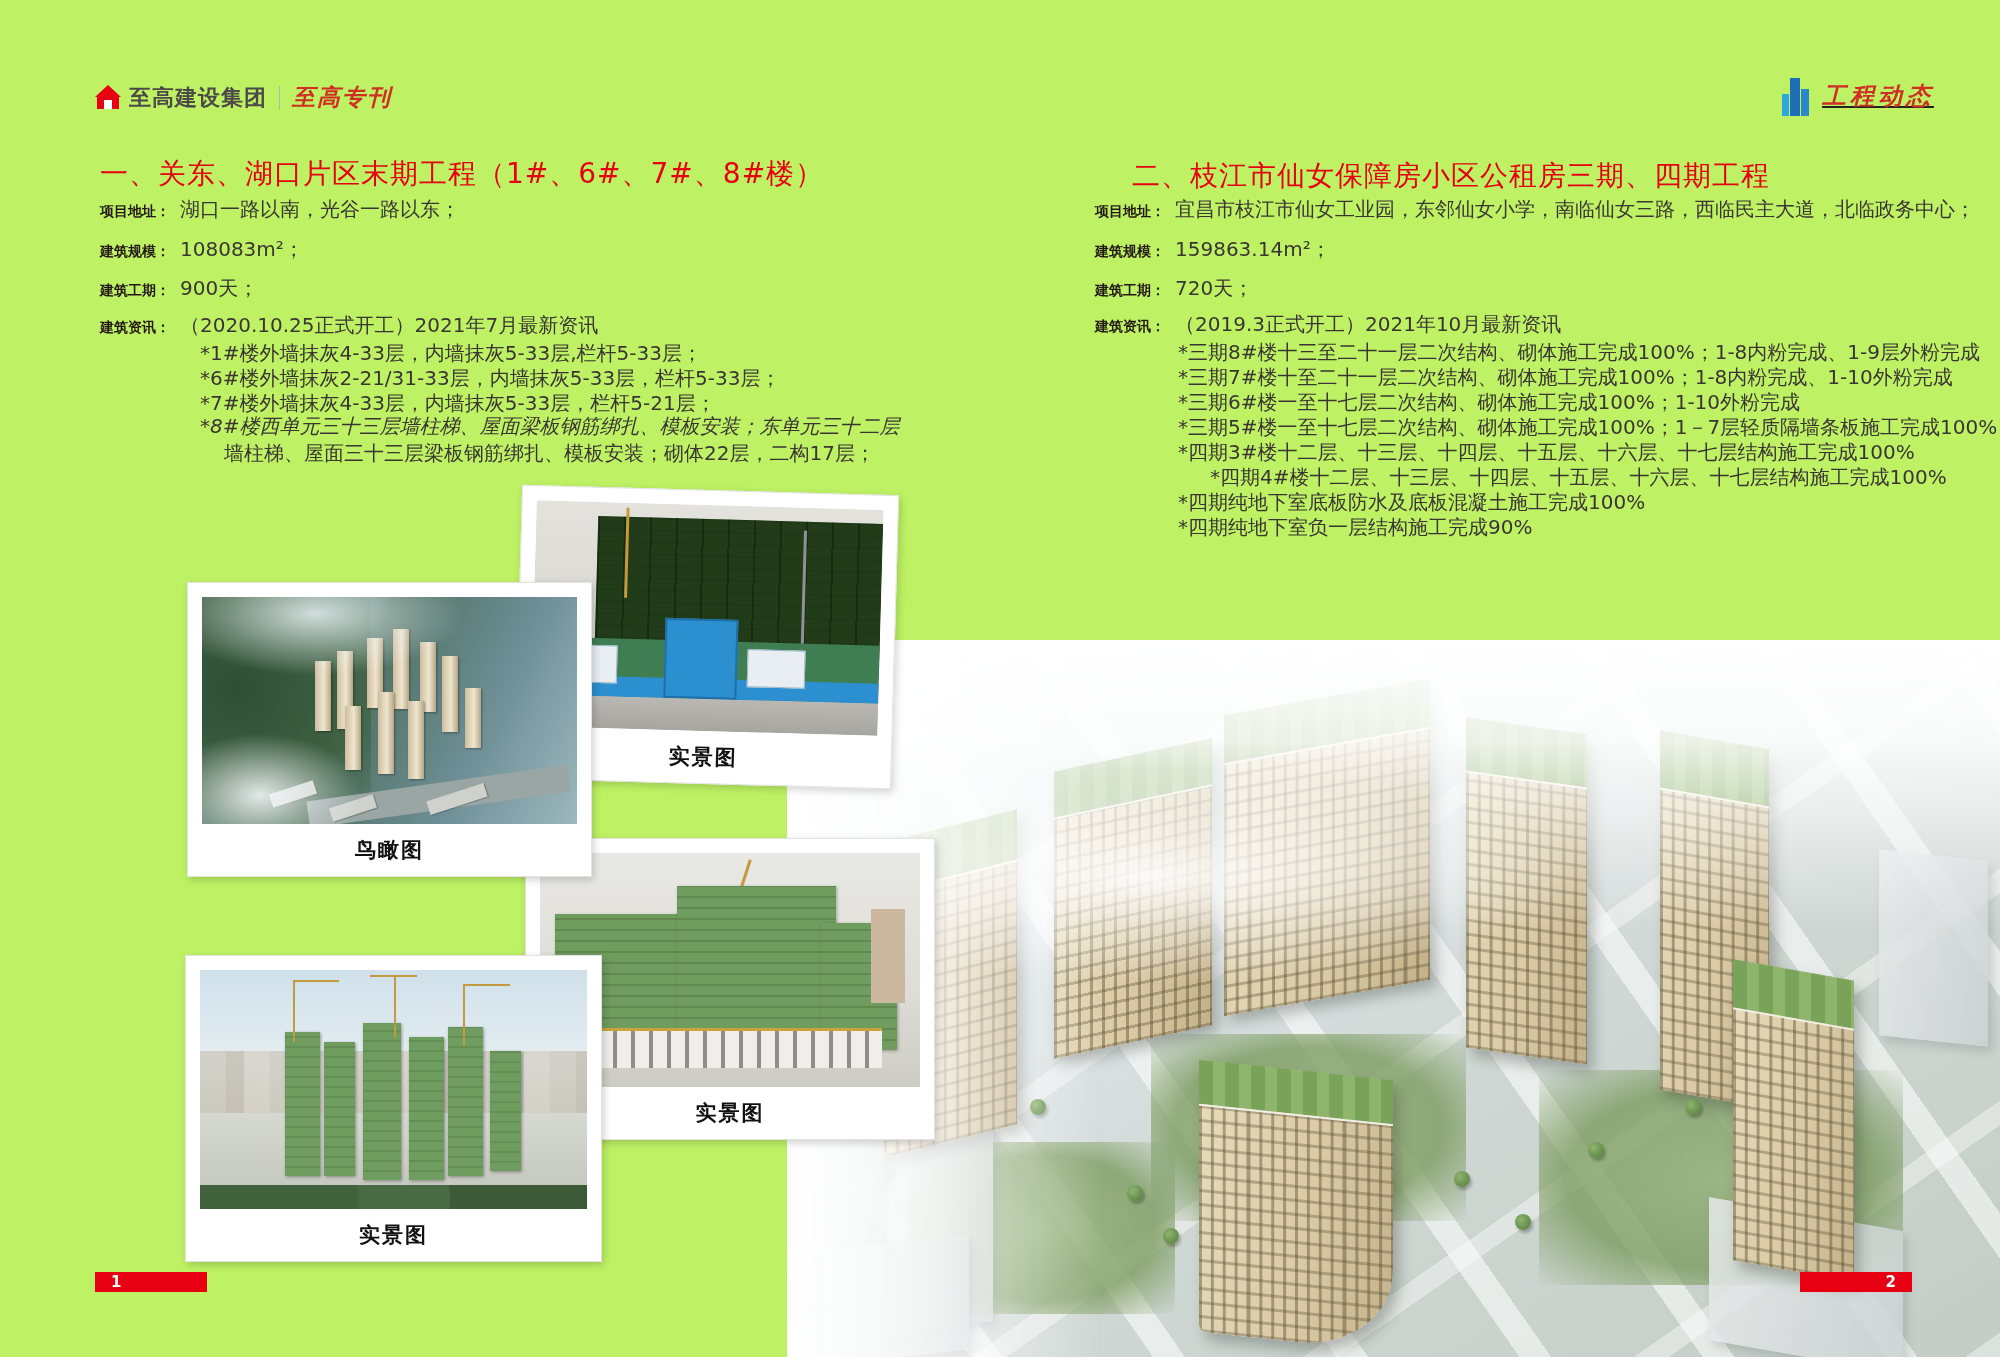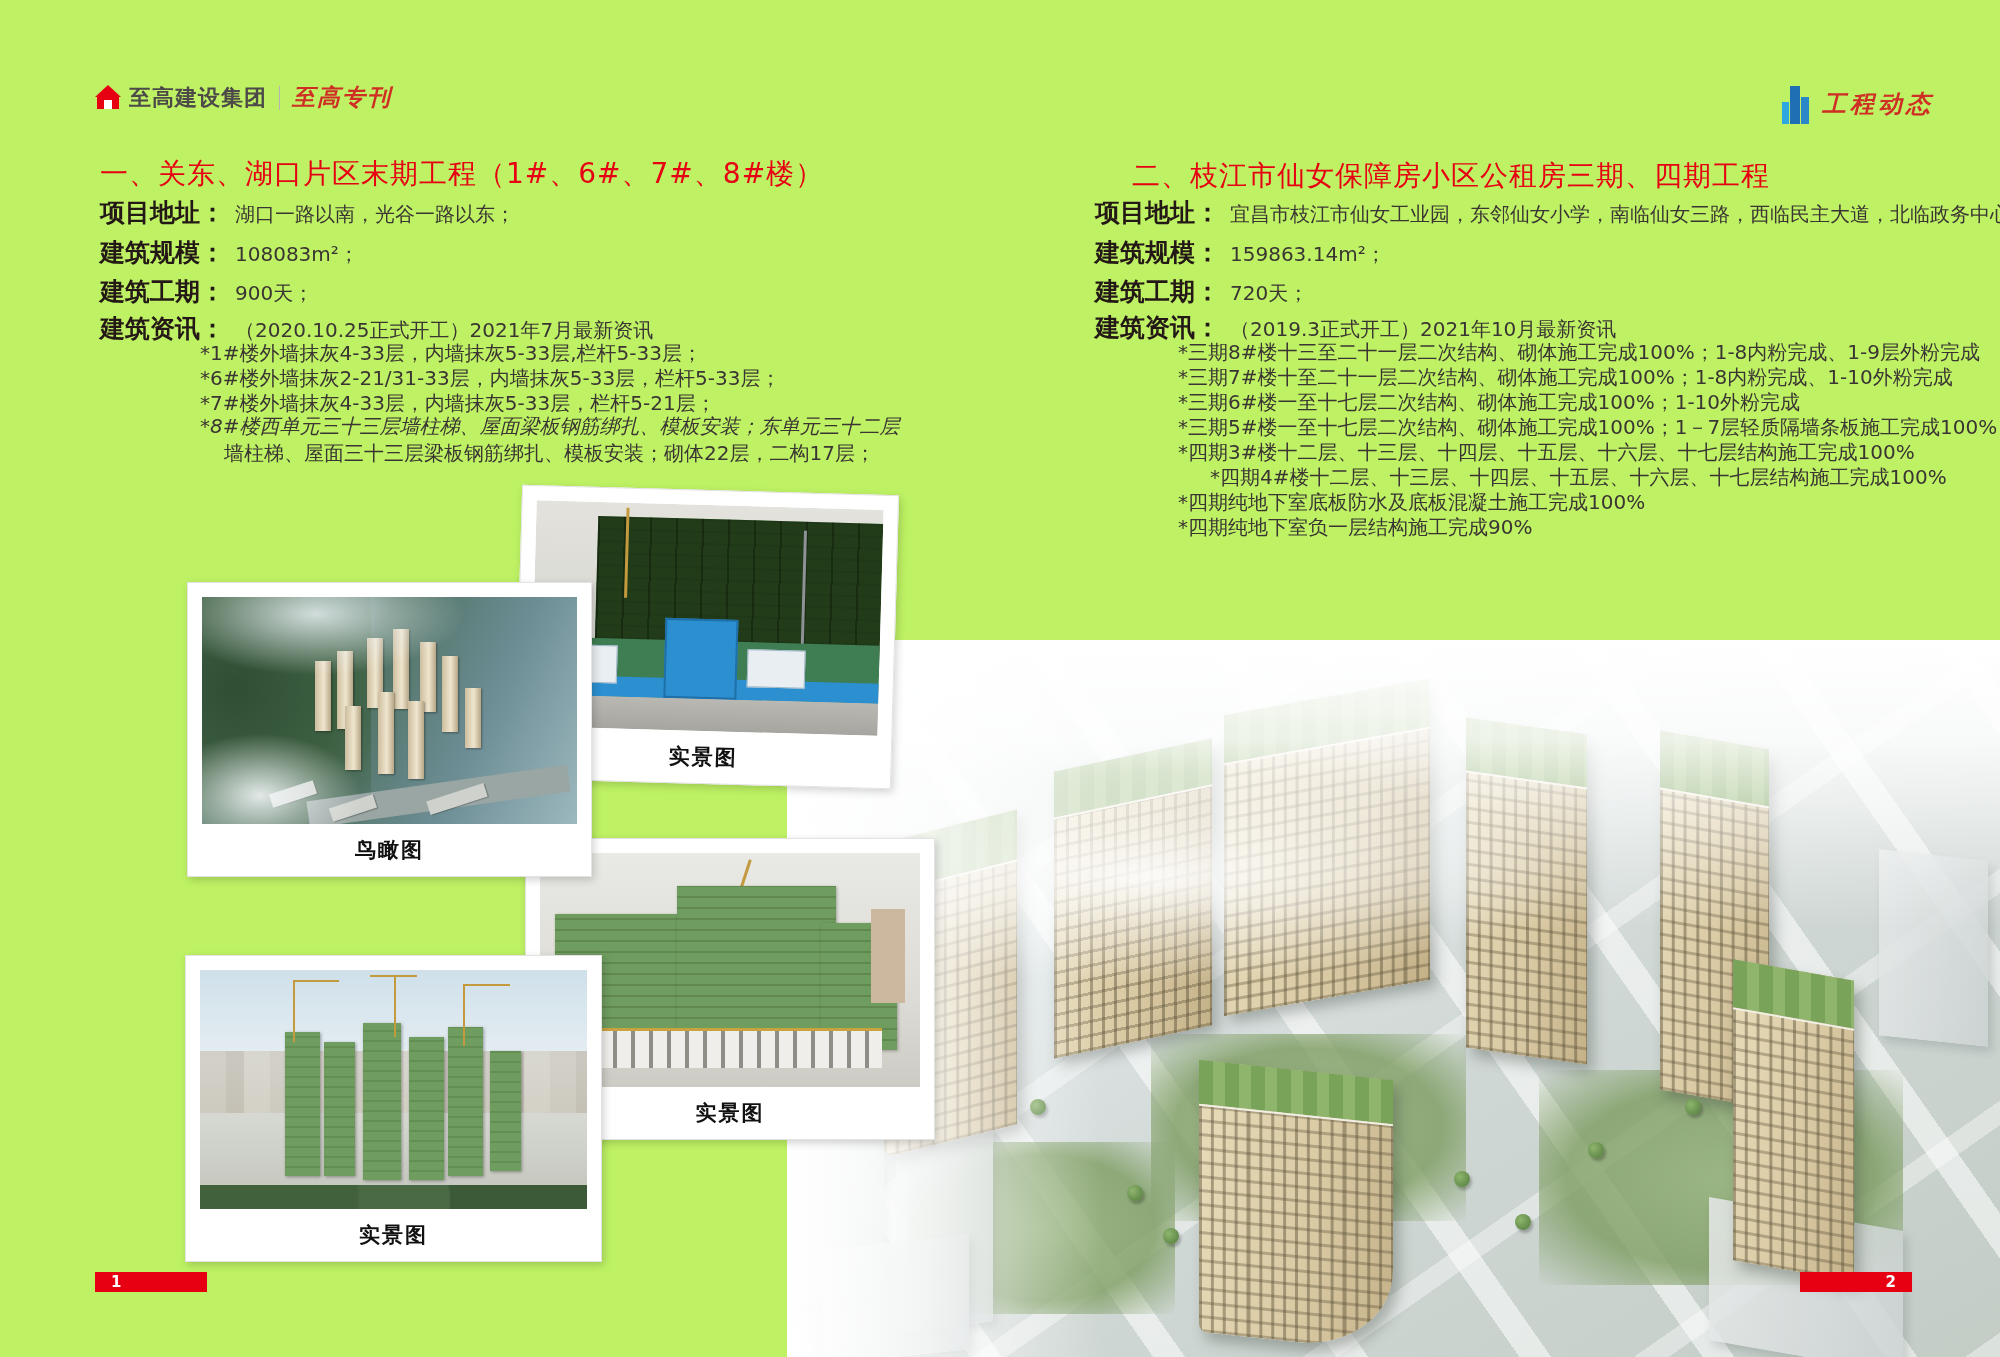--- a/index.html
+++ b/index.html
@@ -9,32 +9,32 @@
   
   .hdr-left{position:absolute;left:95px;top:82px;display:flex;align-items:center;gap:8px;}
   .house-icon{width:26px;height:26px;position:relative;}
   .house-icon .roof{position:absolute;left:0;top:0;width:0;height:0;border-left:13px solid transparent;border-right:13px solid transparent;border-bottom:12px solid #e60012;}
   .house-icon .base{position:absolute;left:2px;top:11px;width:22px;height:13px;background:#e60012;}
   .house-icon .door{position:absolute;left:9px;top:15px;width:8px;height:9px;background:#ffffff;}
   .hdr-left .corp{font-size:22px;font-weight:700;color:#4c4948;letter-spacing:1px;}
   .hdr-left .bar{width:1px;height:24px;background:#b5b5b5;margin:0 4px;}
   .script-red{color:#cf2e24;font-style:italic;font-weight:700;font-family:"DejaVu Serif","Liberation Serif",serif;}
   .hdr-left .script-red{font-size:23px;letter-spacing:2px;}
-  .hdr-right{position:absolute;left:1782px;top:84px;display:flex;align-items:flex-end;gap:10px;}
+  .hdr-right{position:absolute;left:1782px;top:76px;display:flex;align-items:flex-end;gap:10px;text-decoration:underline;}
   .bldg-icon{width:30px;height:40px;position:relative;}
   .bldg-icon i{position:absolute;bottom:0;display:block;}
   .bldg-icon .b1{left:0;width:7px;height:22px;background:#2ea7e0;}
   .bldg-icon .b2{left:8px;width:10px;height:38px;background:#1f6fb5;}
   .bldg-icon .b3{left:19px;width:8px;height:27px;background:#2b87c8;}
   .hdr-right .script-red{font-size:24px;letter-spacing:4px;padding-bottom:4px;}
 
   
   .sec-title{position:absolute;font-weight:400;color:#e60012;font-size:28px;letter-spacing:1px;white-space:nowrap;text-align:right;}
   .field{position:absolute;white-space:nowrap;font-size:20px;color:#3a3532;}
-  .field b{font-weight:700;color:#231815;font-size:25px;margin-right:10px;}
+  .field b{font-weight:700;color:#231815;font-size:14px;margin-right:10px;}
   .bullet{position:absolute;white-space:nowrap;font-size:20px;color:#3a3532;}
 
   
   .frame{position:absolute;background:#ffffff;border:1px solid #e3e3e3;box-shadow:2px 3px 8px rgba(0,0,0,0.18);}
   .frame .shot{position:absolute;left:14px;right:14px;top:14px;bottom:52px;overflow:hidden;}
   .frame .cap{position:absolute;left:0;right:0;bottom:12px;text-align:center;font-family:"DejaVu Serif","Liberation Serif",serif;font-weight:700;font-size:21px;color:#111;letter-spacing:2px;}
 
   
   .ph-aerial{width:100%;height:100%;position:relative;background:linear-gradient(115deg,#8fb3bd 0%,#6f97a0 18%,#4f7160 40%,#6c8d94 70%,#9db8bf 100%);}
   .ph-aerial .forest{position:absolute;left:0;top:0;width:45%;height:100%;background:radial-gradient(ellipse at 20% 40%,#2f4f35 0%,#3d5f41 55%,rgba(61,95,65,0) 100%);}

